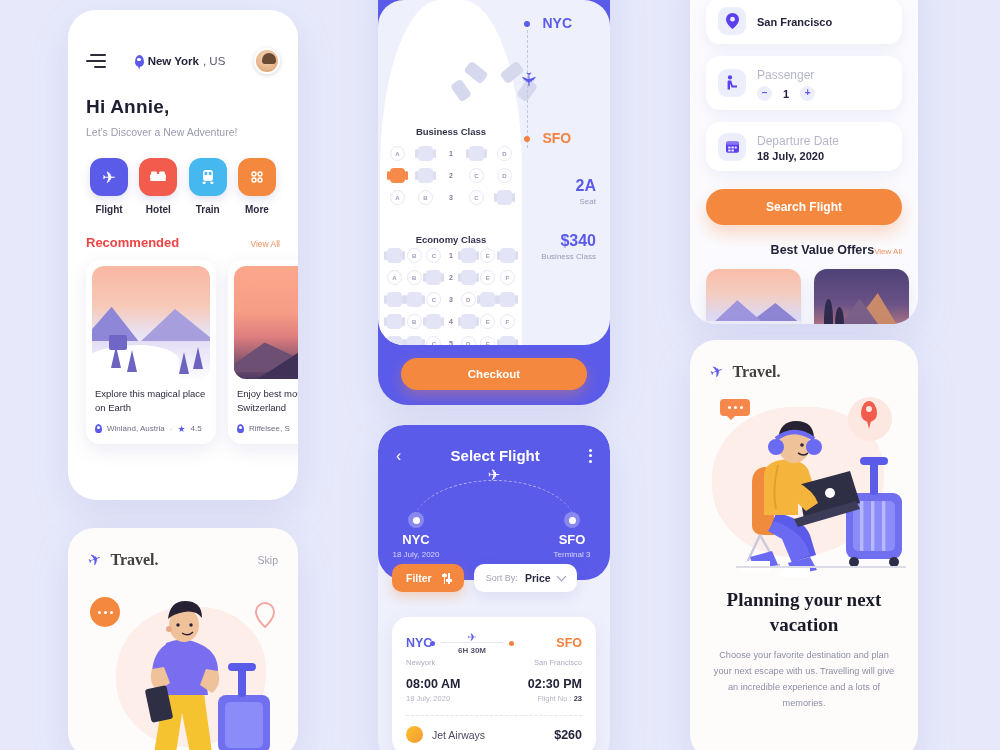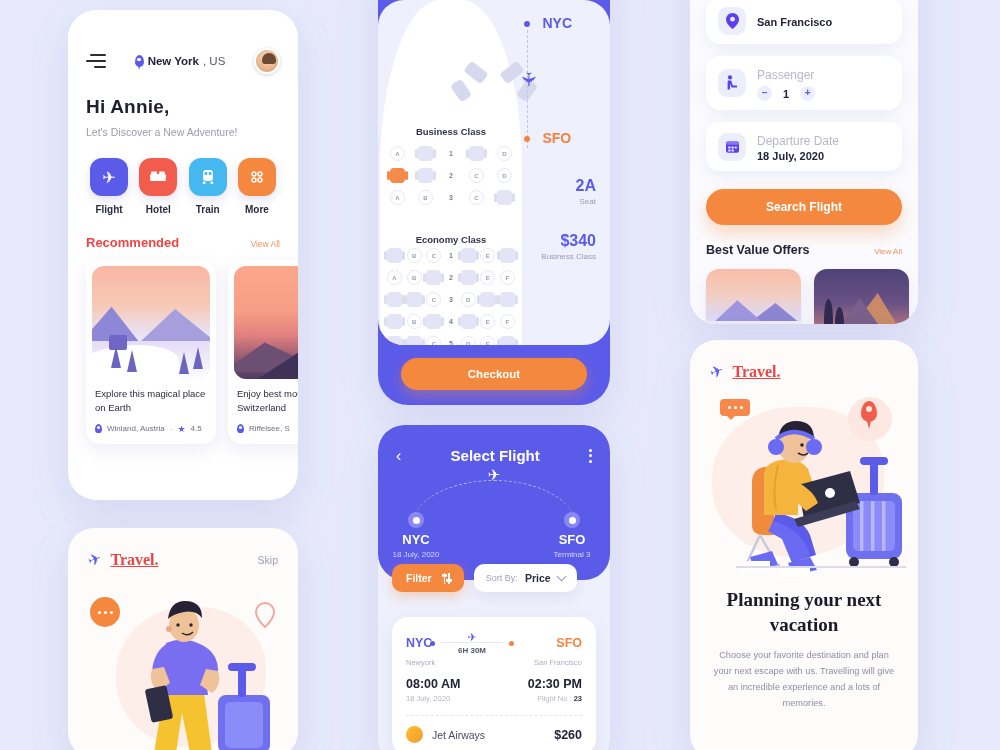--- a/index.html
+++ b/index.html
@@ -181,40 +181,40 @@
   .fic{width:28px;height:28px;border-radius:9px;background:#eceefc;display:flex;align-items:center;justify-content:center;
        color:#5b5bea;font-size:13px;flex:0 0 28px;}
   .fcap{font-size:12px;color:#b7b7cb;}
   .fval{font-size:11px;font-weight:700;color:#24243c;margin-top:1px;}
   .stepper{display:flex;align-items:center;gap:11px;margin-top:3px;}
   .stp{width:15px;height:15px;border-radius:50%;background:#eceefc;color:#5b5bea;font-size:10px;line-height:13px;
        text-align:center;font-weight:700;}
   .stpv{font-size:11px;font-weight:700;color:#24243c;}
   .search-flight-btn{width:100%;background:#f5883f;color:#fff;border:none;border-radius:19px;padding:11px 0;
         font-size:12px;font-weight:700;box-shadow:0 8px 18px rgba(245,136,63,.32);margin-top:6px;}
-  .offers-head{display:flex;align-items:baseline;justify-content:space-between;margin-top:18px;}
+  .offers-head{display:flex;align-items:baseline;justify-content:flex-end;margin-top:18px;}
   .offers-head .t{font-size:12.5px;font-weight:700;color:#23233a;}
   .offers-head .a{font-size:8px;color:#f09060;}
   .offer-row{display:flex;gap:13px;margin-top:12px;}
   .offer{width:95px;flex:0 0 95px;height:92px;border-radius:13px;overflow:hidden;position:relative;
          box-shadow:0 6px 16px rgba(110,110,180,.14);}
   .art-c{background:linear-gradient(180deg,#f9bda7 0%,#f3cdc2 28%,#dcd9f2 52%,#f6f5fd 100%);}
   .art-c .mm1{position:absolute;left:8%;bottom:42%;width:52%;height:24%;background:#9d95dd;clip-path:polygon(0 100%,48% 0,100% 100%);}
   .art-c .mm2{position:absolute;right:2%;bottom:42%;width:52%;height:21%;background:#8d85d2;clip-path:polygon(0 100%,52% 0,100% 100%);}
   .art-c .ww{position:absolute;left:0;bottom:0;width:100%;height:44%;background:linear-gradient(180deg,#eceaf8,#ffffff);}
   .art-d{background:linear-gradient(180deg,#4e4276 0%,#6a5285 38%,#b87a83 66%,#3b3258 100%);}
   .art-d .pk2{position:absolute;right:6%;bottom:28%;width:60%;height:46%;background:#c98a6a;clip-path:polygon(0 100%,55% 0,100% 100%);}
   .art-d .pk3{position:absolute;left:20%;bottom:28%;width:56%;height:40%;background:#7a5f88;clip-path:polygon(0 100%,50% 0,100% 100%);}
   .art-d .cyp{position:absolute;bottom:24%;width:9px;height:40px;background:#2f2a4e;border-radius:50% 50% 30% 30%;}
 
   
   #screen-onb-r { left: 690px; top: 340px; width: 228px; height: 420px; border-radius: 26px; background:#fdfcfb;}
   .brand{display:flex;align-items:center;gap:9px;padding:22px 0 0 20px;}
   .brand .bi{font-size:16px;color:#5b5bea;transform:rotate(-20deg);}
-  .brand .bt{font-family:"Liberation Serif",serif;font-size:16px;font-weight:700;color:#ef4444;text-decoration:underline;}
+  .brand .bt{font-family:"Liberation Serif",serif;font-size:16px;font-weight:700;color:#404040;}
   .onb-illus{position:relative;height:190px;margin-top:8px;}
   .blob{position:absolute;left:22px;top:18px;width:172px;height:150px;background:#fdeee9;border-radius:50% 45% 55% 50%;}
   .chat{position:absolute;left:30px;top:10px;width:30px;height:17px;background:#f5884a;border-radius:4px;
         display:flex;align-items:center;justify-content:center;gap:3px;}
   .chat i{width:3px;height:3px;border-radius:50%;background:#fff;display:block;}
   .chat::after{content:"";position:absolute;left:6px;bottom:-4px;border-left:5px solid transparent;border-right:5px solid transparent;border-top:5px solid #f5884a;}
   .pinblob{position:absolute;right:26px;top:8px;width:44px;height:44px;background:#fde7e1;border-radius:50%;}
   .bigpin{position:absolute;right:41px;top:12px;width:16px;height:21px;background:#f25c4c;
     border-radius:50% 50% 50% 50%/60% 60% 40% 40%;}
   .bigpin::after{content:"";position:absolute;left:5px;top:5px;width:6px;height:6px;background:#fde7e1;border-radius:50%;}

